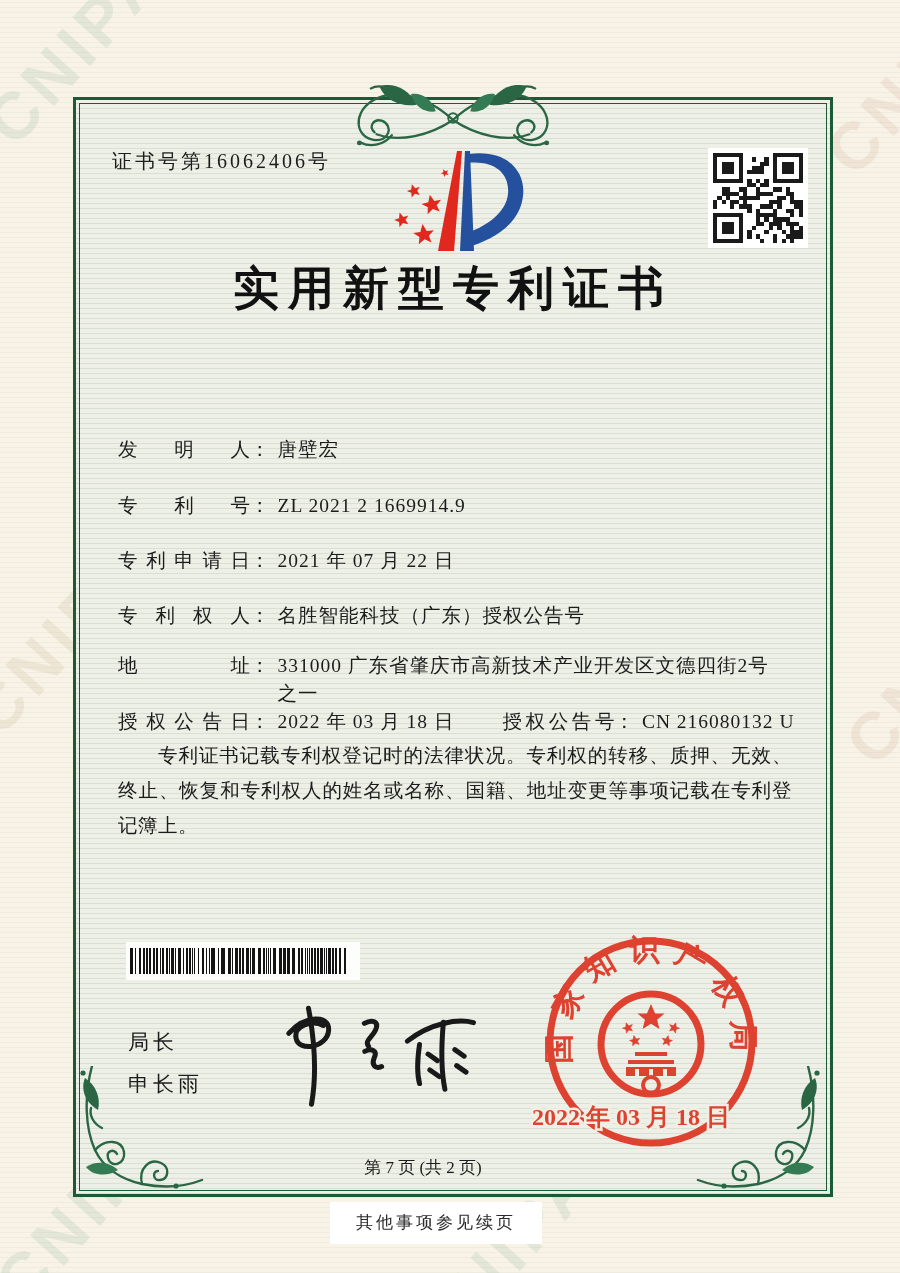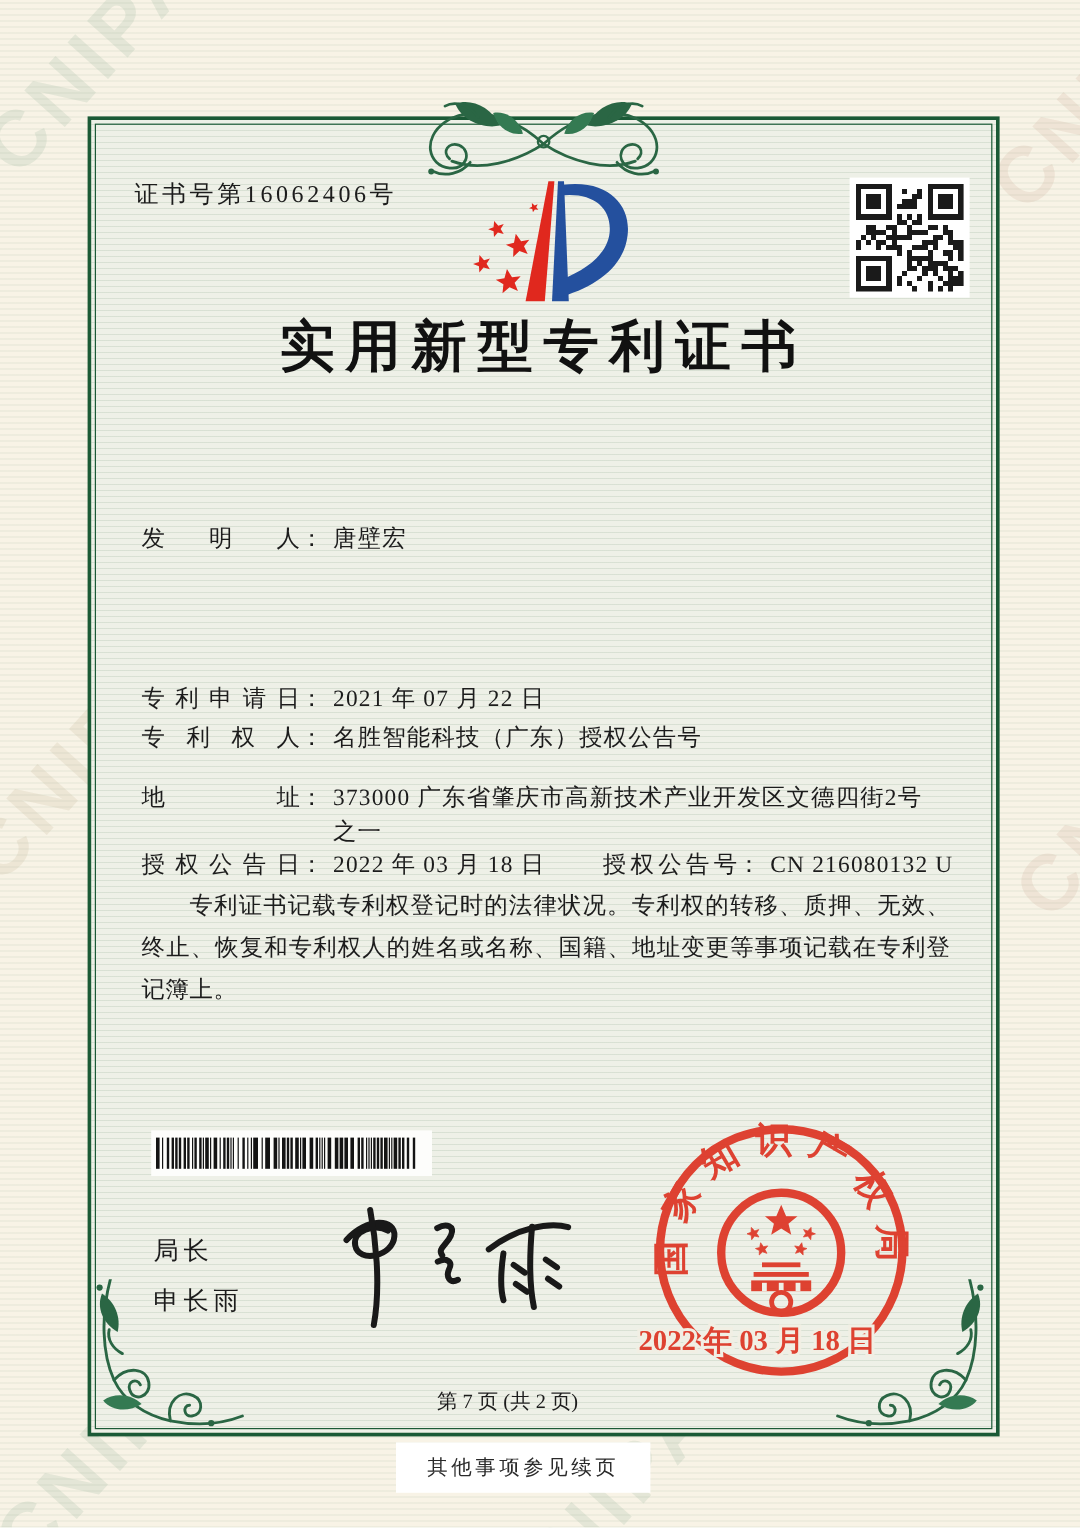--- a/index.html
+++ b/index.html
@@ -370,28 +370,31 @@
         <rect x="16" y="20" width="1" height="1" fill="#1a1a1a"></rect>
         <rect x="18" y="20" width="1" height="1" fill="#1a1a1a"></rect>
       </svg>
   </div>
 
   <div class="title">实用新型专利证书</div>
 
   <div class="frow" style="top:436px">
     <span class="flabel">发明人</span><span class="fcolon">：</span><span class="fvalue">唐壁宏</span>
   </div>
-  <div class="frow" style="top:569px">
+  <div class="frow" style="top:492px">
+    <span class="flabel">专利号</span><span class="fcolon">：</span><span class="fvalue">ZL 2021 2 1669914.9</span>
+  </div>
+  <div class="frow" style="top:547px">
     <span class="flabel">专利申请日</span><span class="fcolon">：</span><span class="fvalue">2021 年 07 月 22 日</span>
   </div>
   <div class="frow" style="top:602px">
     <span class="flabel">专利权人</span><span class="fcolon">：</span><span class="fvalue">名胜智能科技（广东）授权公告号</span>
   </div>
   <div class="frow" style="top:652px">
-    <span class="flabel">地址</span><span class="fcolon">：</span><span class="fvalue wrap">373000 广东省肇庆市高新技术产业开发区文德四街2号之一</span>
+    <span class="flabel">地址</span><span class="fcolon">：</span><span class="fvalue wrap">331000 广东省肇庆市高新技术产业开发区文德四街2号之一</span>
   </div>
   <div class="frow" style="top:708px">
     <span><span class="flabel">授权公告日</span><span class="fcolon">：</span><span class="fvalue">2022 年 03 月 18 日</span></span><span class="fgroup2"><span class="flabel">授权公告号</span><span class="fcolon">：</span><span class="fvalue">CN 216080132 U</span></span>
   </div>
 
   <div class="body-text">
     <p>专利证书记载专利权登记时的法律状况。专利权的转移、质押、无效、终止、恢复和专利权人的姓名或名称、国籍、地址变更等事项记载在专利登记簿上。</p>
   </div>
 
   <div class="barcode-box">

